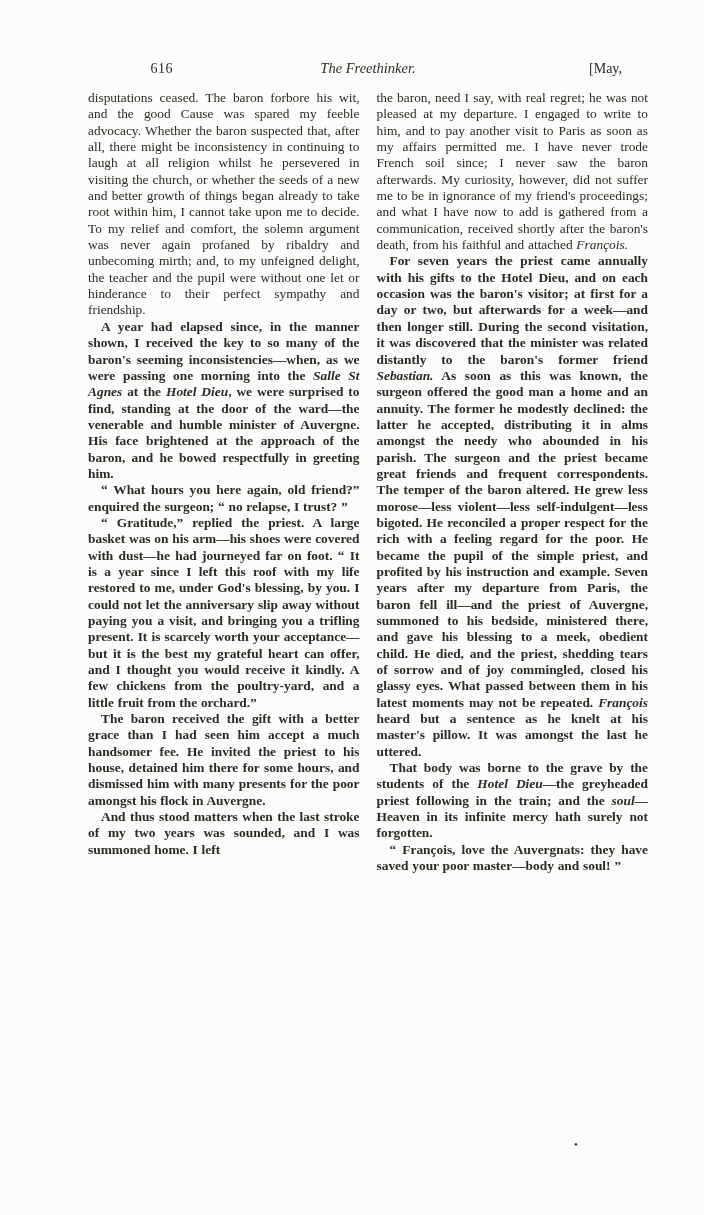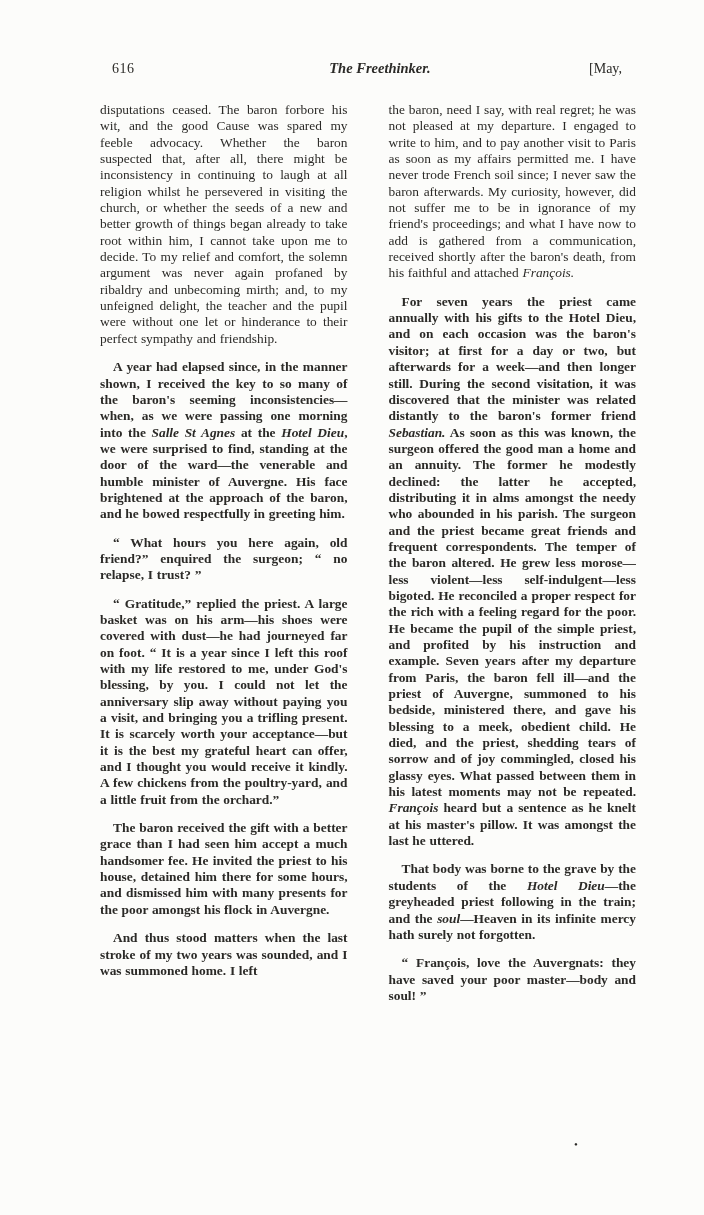--- a/index.html
+++ b/index.html
@@ -24,30 +24,29 @@
     left: 88px;
     width: 560px;
     display: flex;
     align-items: baseline;
     font-size: 14px;
     color: #2b2a27;
   }
 
   .page-num {
     width: 85px;
-    text-align: left;
+    text-align: right;
     letter-spacing: 0.5px;
-    margin-left: 24px;
   }
 
   .journal-title {
     flex: 1;
     text-align: center;
     font-style: italic;
-    font-weight: bold;
+    font-weight: normal;
     font-size: 14.5px;
   }
 
   .issue-date {
     width: 85px;
     text-align: center;
   }
 
   .columns {
     position: absolute;
@@ -63,21 +62,21 @@
     min-width: 0;
     text-align: justify;
     font-size: 13.4px;
     line-height: 16.35px;
     hyphens: auto;
     -webkit-hyphens: auto;
     word-spacing: 0.4px;
   }
 
   .para {
-    margin: 12px;
+    margin: 0;
   }
 
   .para.indent {
     text-indent: 13px;
     font-weight: bold;
   }
 
   .printer-mark {
     position: absolute;
     left: 574px;

